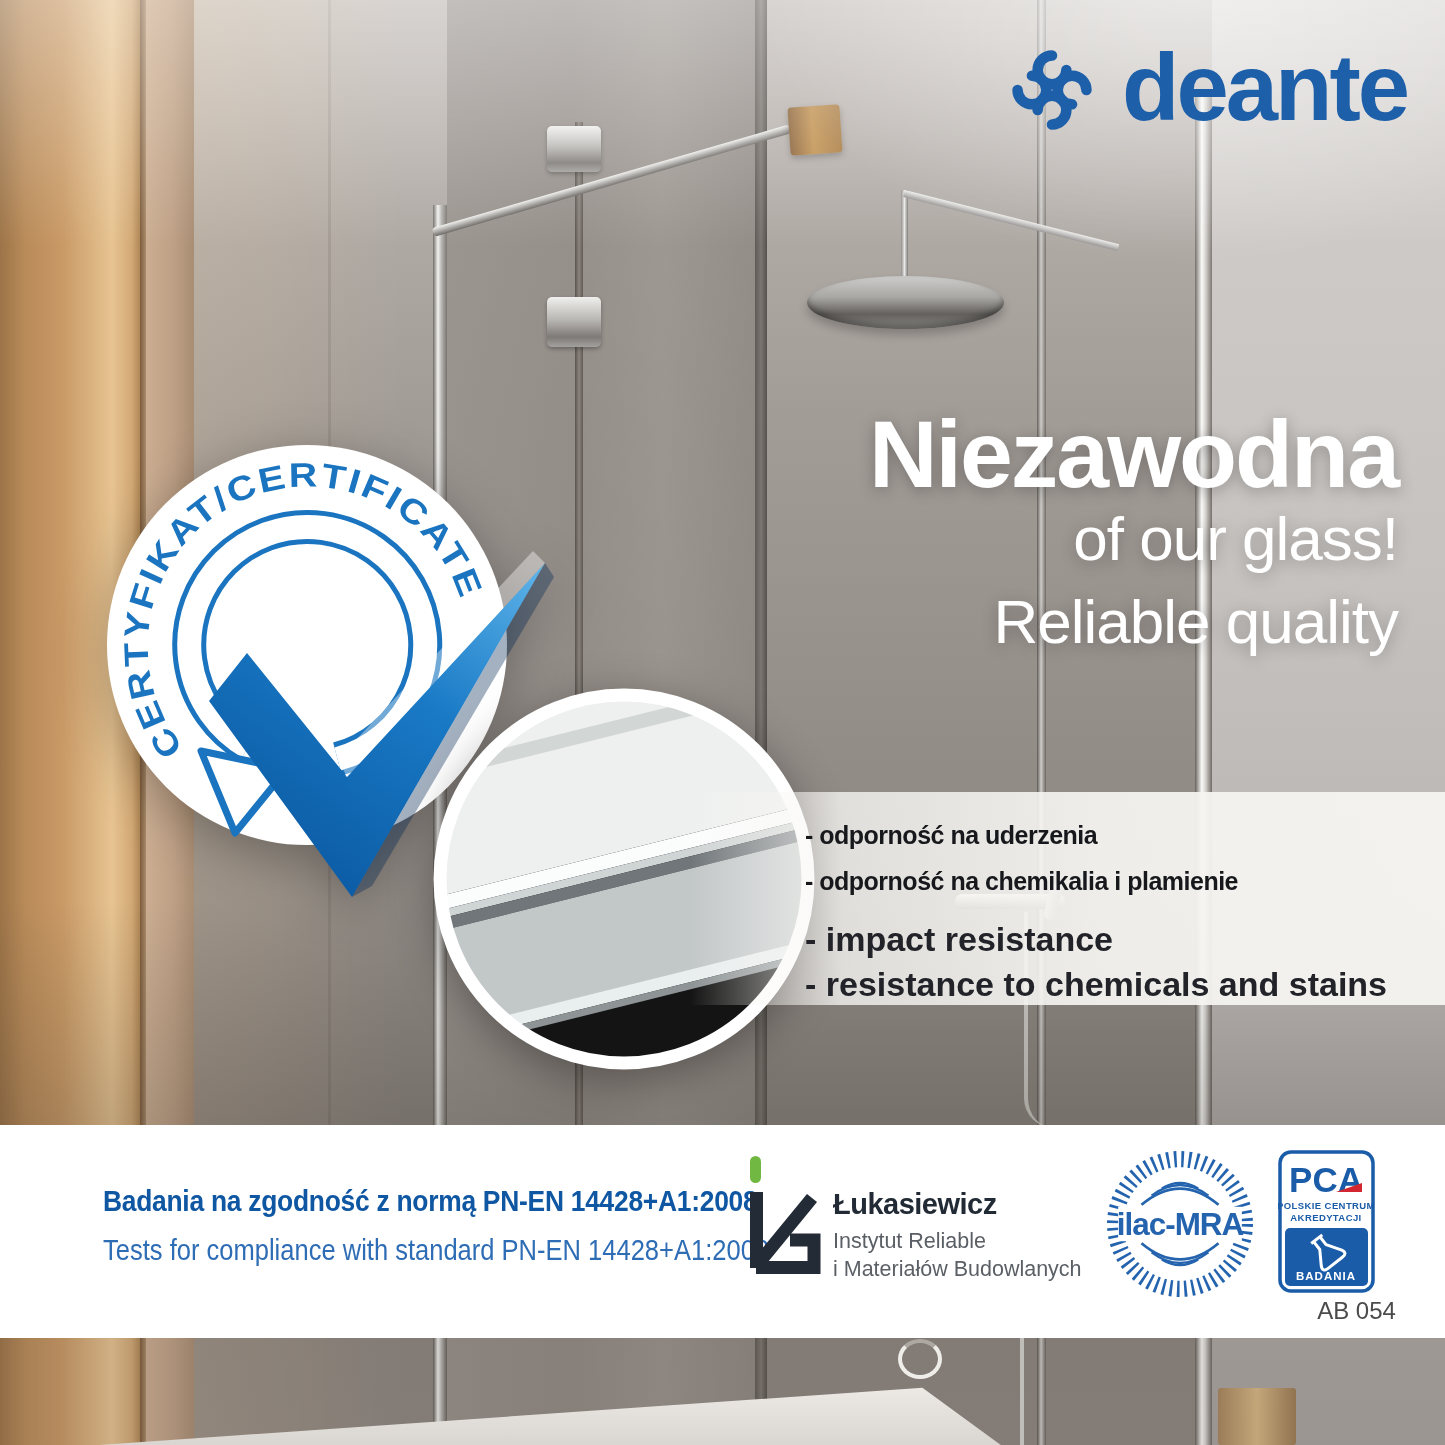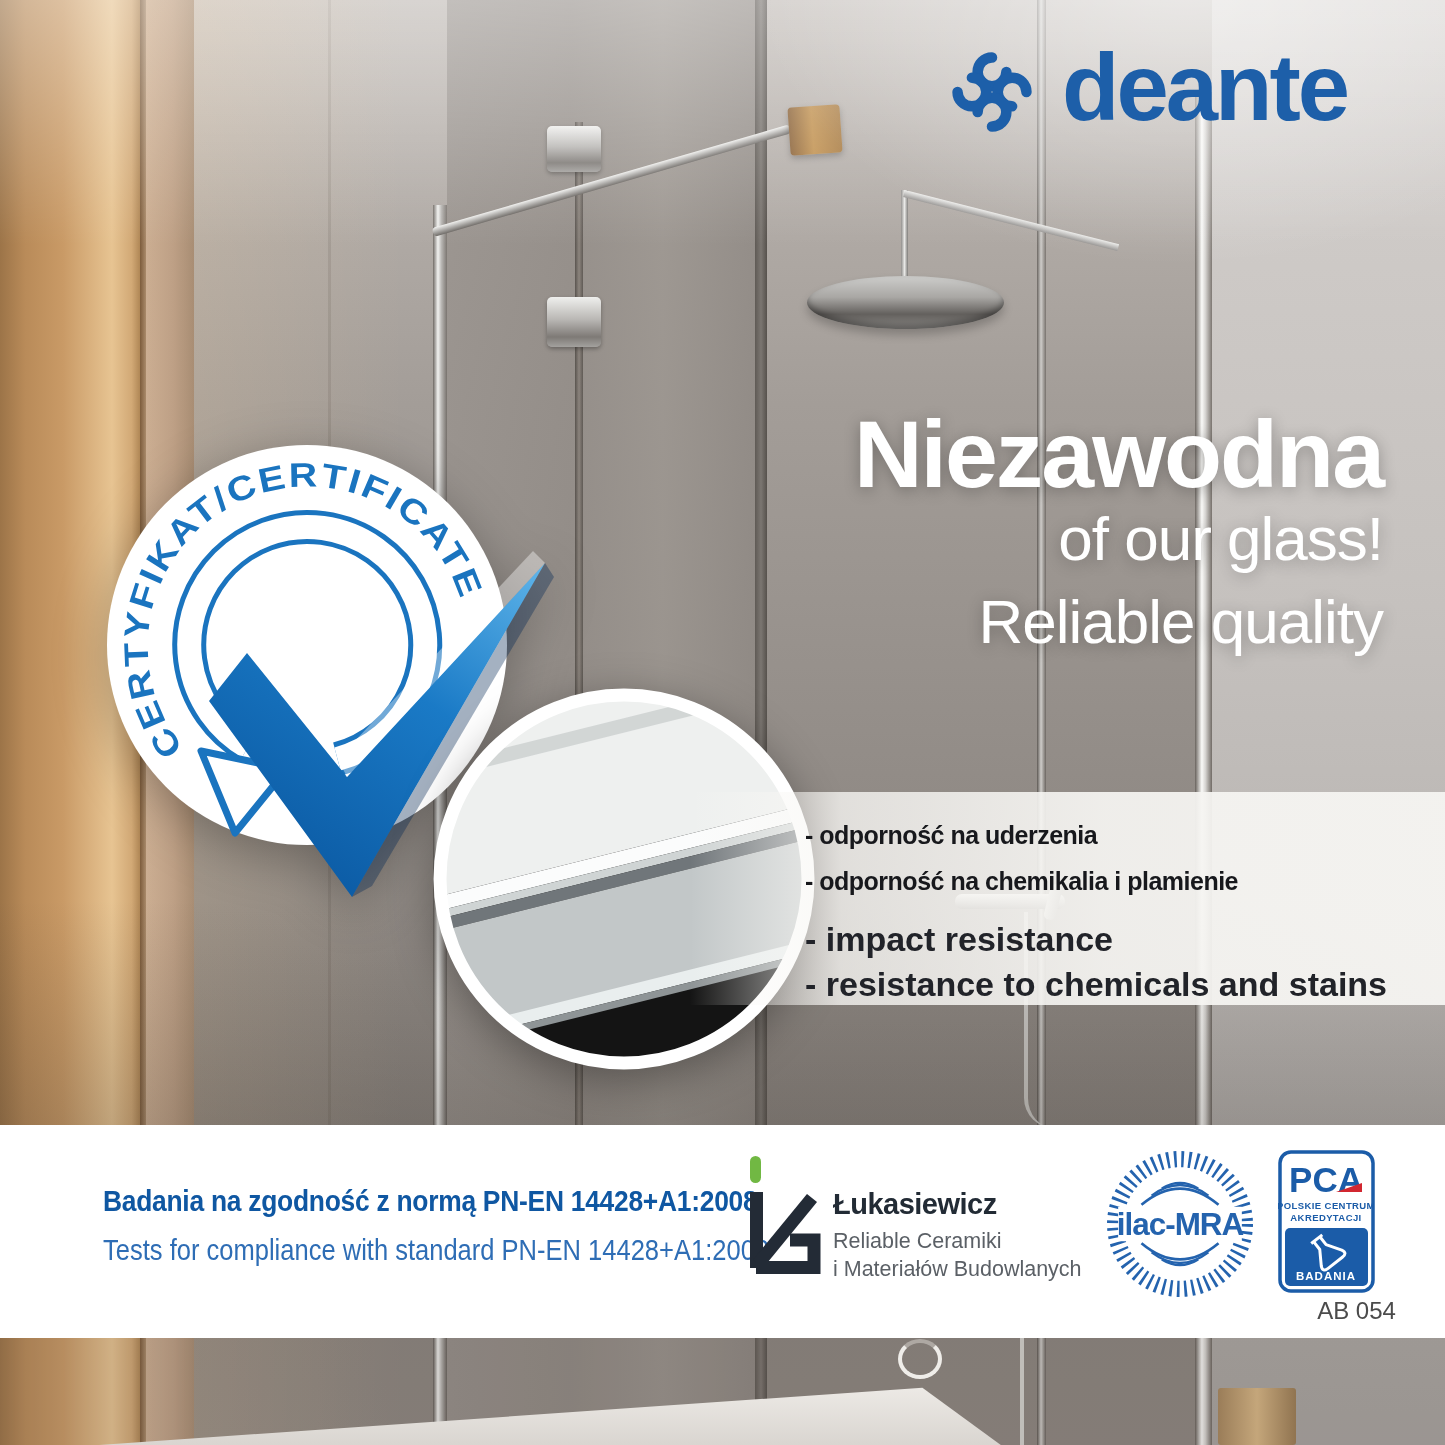--- a/index.html
+++ b/index.html
@@ -54,25 +54,25 @@
      background:linear-gradient(90deg,#d8d8d6,#8e8c89);}
   .hose{left:1024px;top:912px;width:26px;height:216px;border-left:4px solid #d3d2cf;border-bottom-left-radius:40px;opacity:.85;}
   .hose2{left:1020px;top:1338px;width:4px;height:107px;background:#cfcecb;opacity:.8;}
   .ring{left:898px;top:1339px;width:36px;height:32px;border-radius:50%;border:4px solid #efede9;border-top-color:rgba(239,237,233,.4);}
   .tray{left:60px;top:1380px;width:980px;height:65px;background:linear-gradient(180deg,#efece8,#d9d5d0);
      clip-path:polygon(4% 100%,88% 12%,96% 100%);}
   .brass-block{left:1218px;top:1388px;width:78px;height:57px;background:linear-gradient(90deg,#9a7a52,#c9a briefly);
      background:linear-gradient(90deg,#9a7a52,#c9a878 50%,#8f7049);border-radius:3px;opacity:.9;}
 
   
-  .brand{left:948px;top:44px;display:flex;align-items:flex-end;}
+  .brand{left:1008px;top:44px;display:flex;align-items:center;}
   .brand-word{font-weight:bold;font-size:94px;line-height:96px;letter-spacing:-3px;color:#1d5fa9;margin-left:26px;margin-top:-4px;}
 
   
-  .headline{right:62px;top:404px;text-align:right;color:#fff;text-shadow:0 3px 16px rgba(0,0,0,.28);}
+  .headline{right:47px;top:404px;text-align:right;color:#fff;text-shadow:0 3px 16px rgba(0,0,0,.28);}
   .h-big{font-size:95px;line-height:101px;font-weight:bold;letter-spacing:-2px;}
   .h-sub{font-size:62px;line-height:67px;font-weight:normal;margin-top:16px;letter-spacing:-1px;}
 
   
   .band{left:690px;top:792px;width:755px;height:213px;
      background:linear-gradient(90deg,rgba(248,247,244,0) 0%,rgba(248,247,244,.78) 20%,rgba(246,245,242,.93) 55%,rgba(245,244,241,.96) 100%);}
   .features{left:805px;top:812px;color:#17181c;}
   .feat{white-space:nowrap;}
   .feat.pl{font-weight:bold;font-size:25px;line-height:46px;letter-spacing:-0.5px;}
   .feat.en{font-weight:bold;font-size:34px;line-height:45px;color:#212329;}
@@ -214,21 +214,21 @@
     <rect x="2" y="0" width="11" height="27" rx="5.5" fill="#71b843"></rect>
     <g stroke="#232b36" stroke-width="13" fill="none">
       <line x1="8.5" y1="36" x2="8.5" y2="112"></line>
       <line x1="10" y1="108" x2="64" y2="42"></line>
       <polyline points="8,111.5 66,111.5 66,84 42,84"></polyline>
     </g>
   </svg>
   <div class="abs luk-text">
     <div class="luk-name">Łukasiewicz</div>
     <div class="luk-dept">
-      <div>Reliable Ceramiki</div>
+      <div>Instytut Reliable</div>
       <div>i Materiałów Budowlanych</div>
     </div>
   </div>
 
   <svg class="abs ilac" width="148" height="148" viewBox="0 0 146 146">
     <g stroke="#2463ae" fill="none">
       <circle cx="73" cy="73" r="64" stroke-width="16" stroke-dasharray="2.6 4.6"></circle>
       <path d="M 35 54 Q 73 22 111 54" stroke-width="2.6"></path>
       <path d="M 45 45 Q 73 24 101 45" stroke-width="2.4"></path>
       <path d="M 55 38 Q 73 27 91 38" stroke-width="2.2"></path>

